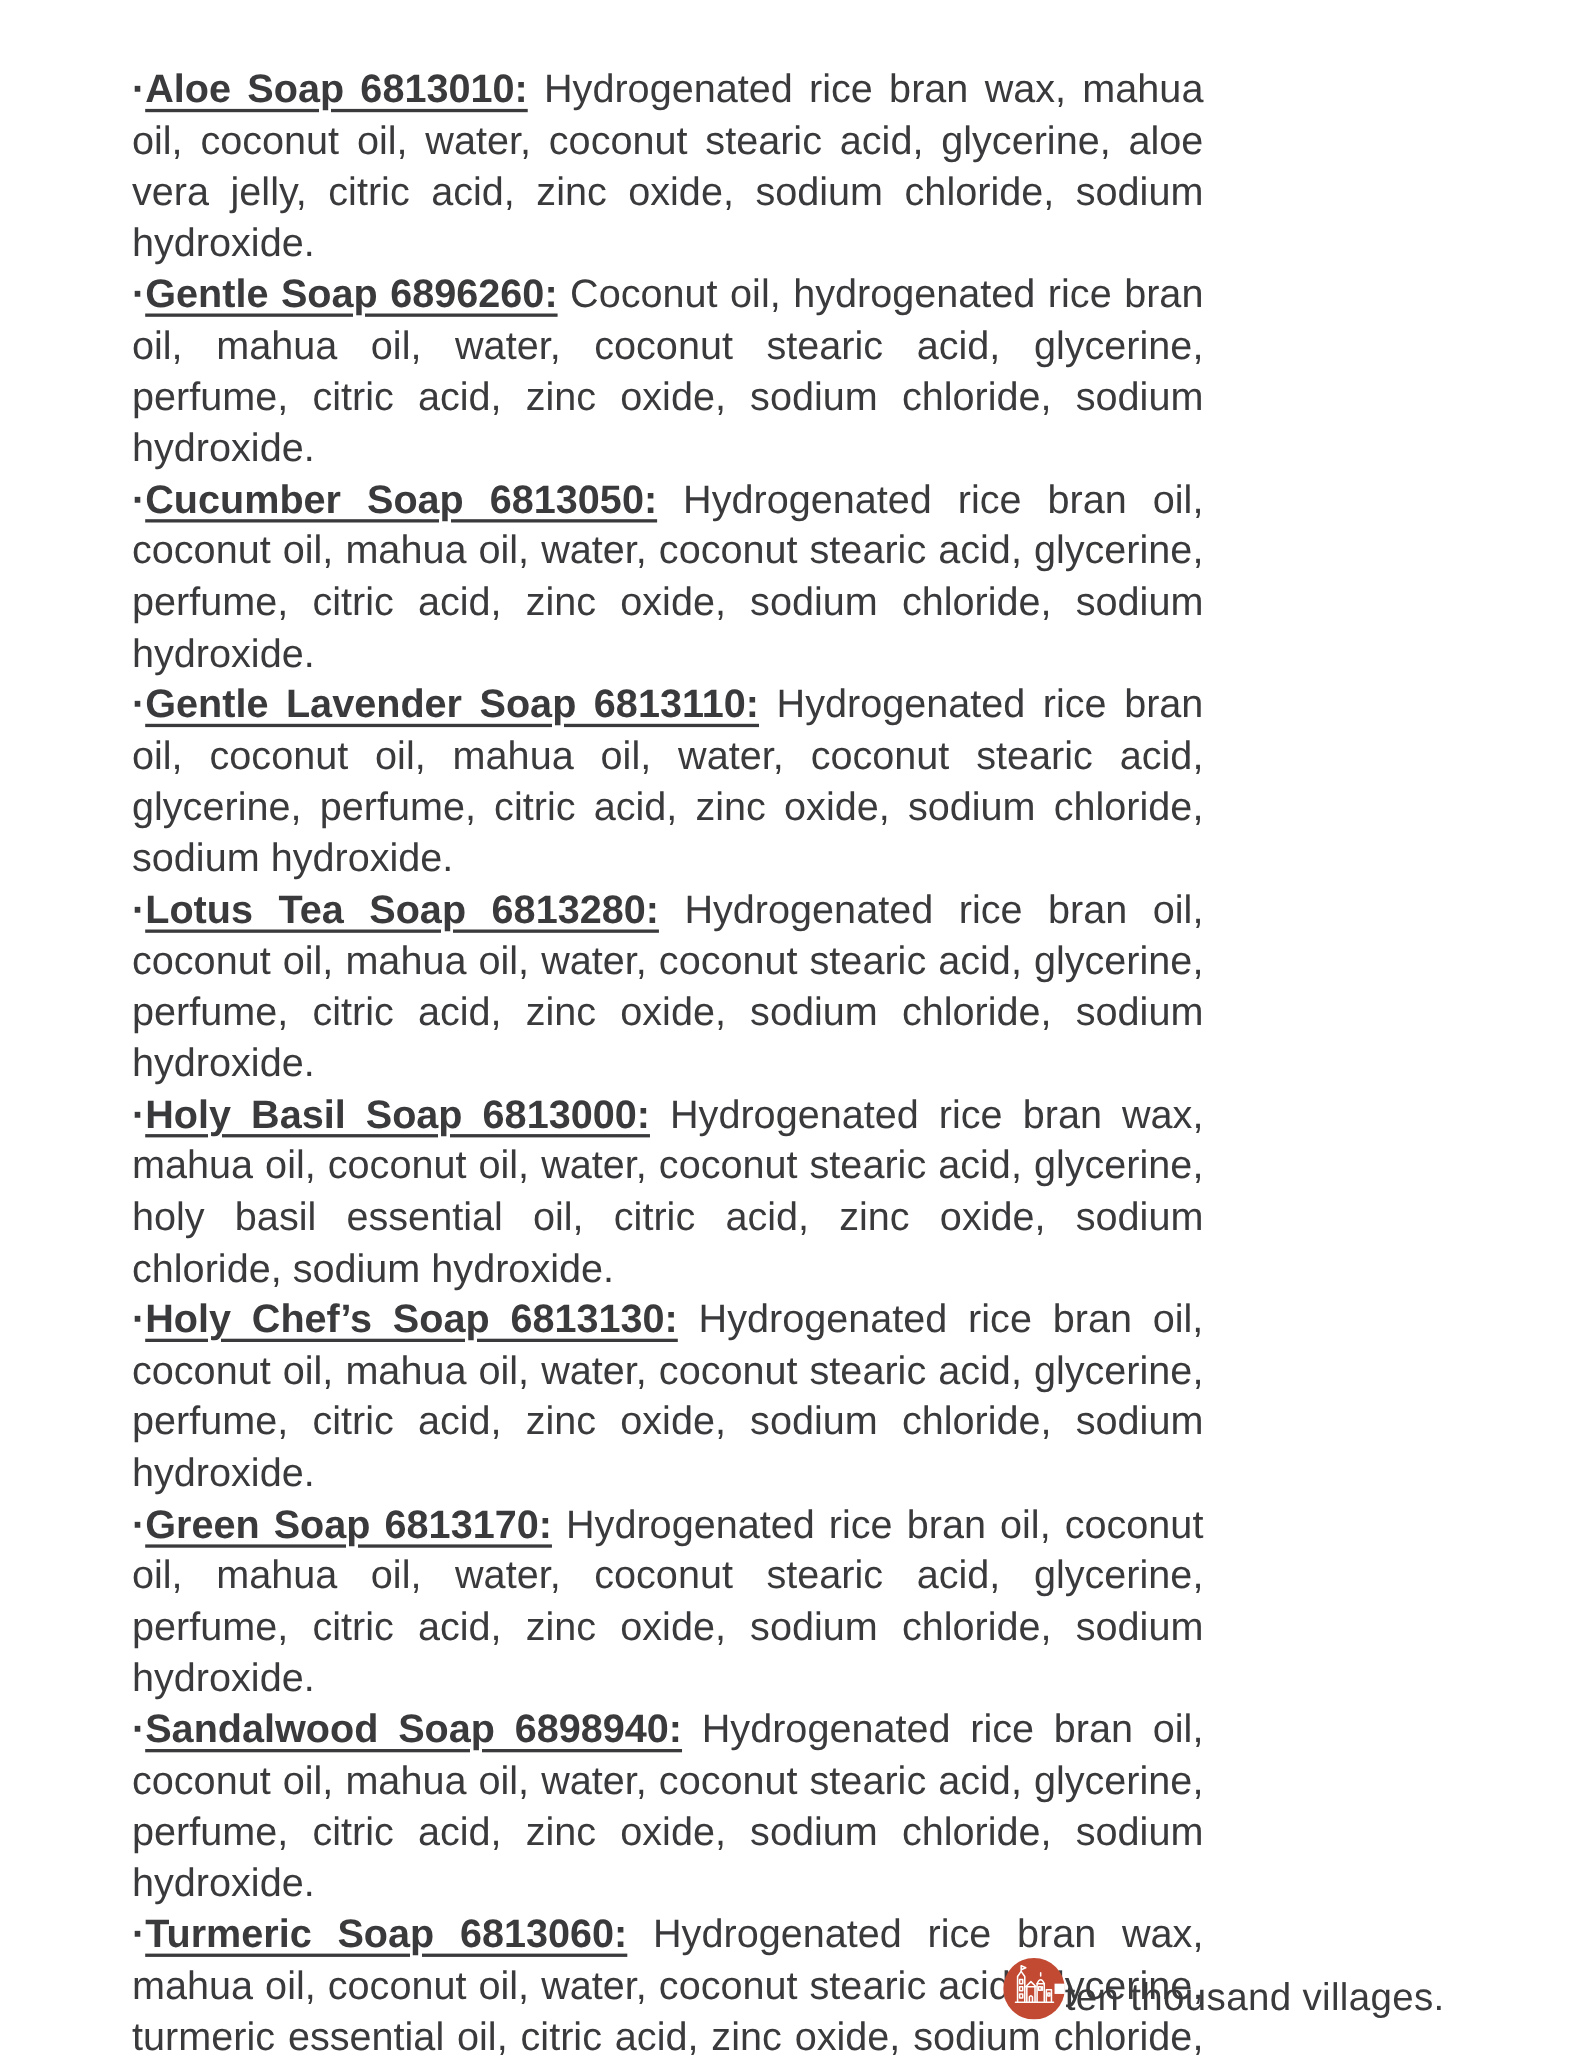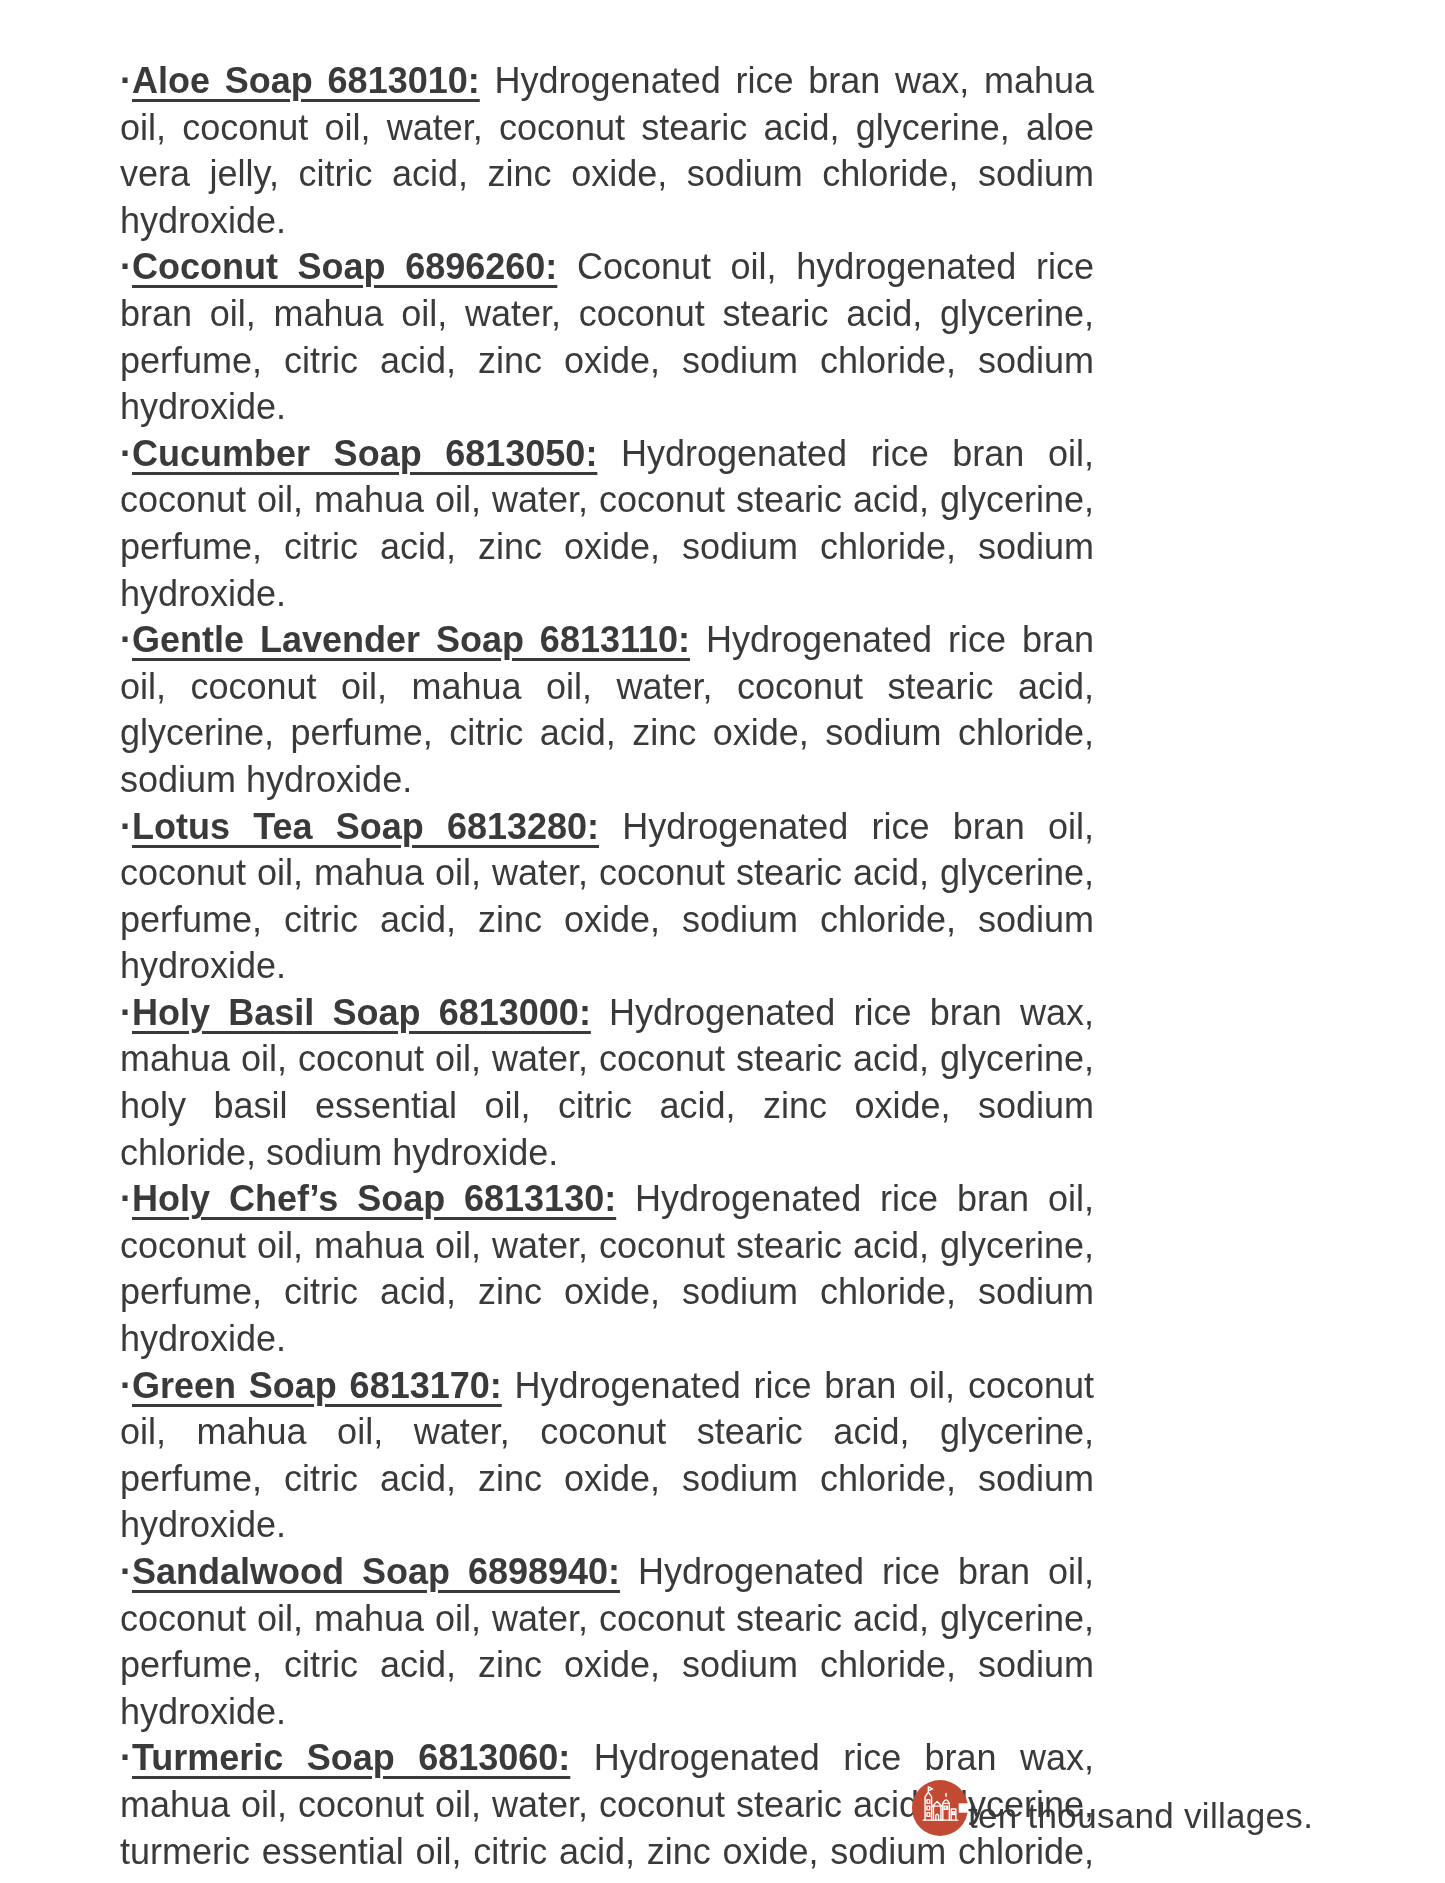--- a/index.html
+++ b/index.html
@@ -51,21 +51,21 @@
 </style>
 </head>
 <body>
 
 <div class="page">
 
   <div class="content">
 
       <p class="entry"><span class="bullet">·</span><span class="heading">Aloe Soap 6813010:</span> <span class="ingredients">Hydrogenated rice bran wax, mahua oil, coconut oil, water, coconut stearic acid, glycerine, aloe vera jelly, citric acid, zinc oxide, sodium chloride, sodium hydroxide.</span></p>
 
-      <p class="entry"><span class="bullet">·</span><span class="heading">Coconut Soap 6896260:</span> <span class="ingredients">Coconut oil, hydrogenated rice bran oil, mahua oil, water, coconut stearic acid, glycerine, perfume, citric acid, zinc oxide, sodium chloride, sodium hydroxide.</span></p>
+      <p class="entry"><span class="bullet">·</span><span class="heading">Gentle Soap 6896260:</span> <span class="ingredients">Coconut oil, hydrogenated rice bran oil, mahua oil, water, coconut stearic acid, glycerine, perfume, citric acid, zinc oxide, sodium chloride, sodium hydroxide.</span></p>
 
       <p class="entry"><span class="bullet">·</span><span class="heading">Cucumber Soap 6813050:</span> <span class="ingredients">Hydrogenated rice bran oil, coconut oil, mahua oil, water, coconut stearic acid, glycerine, perfume, citric acid, zinc oxide, sodium chloride, sodium hydroxide.</span></p>
 
       <p class="entry"><span class="bullet">·</span><span class="heading">Gentle Lavender Soap 6813110:</span> <span class="ingredients">Hydrogenated rice bran oil, coconut oil, mahua oil, water, coconut stearic acid, glycerine, perfume, citric acid, zinc oxide, sodium chloride, sodium hydroxide.</span></p>
 
       <p class="entry"><span class="bullet">·</span><span class="heading">Lotus Tea Soap 6813280:</span> <span class="ingredients">Hydrogenated rice bran oil, coconut oil, mahua oil, water, coconut stearic acid, glycerine, perfume, citric acid, zinc oxide, sodium chloride, sodium hydroxide.</span></p>
 
       <p class="entry"><span class="bullet">·</span><span class="heading">Holy Basil Soap 6813000:</span> <span class="ingredients">Hydrogenated rice bran wax, mahua oil, coconut oil, water, coconut stearic acid, glycerine, holy basil essential oil, citric acid, zinc oxide, sodium chloride, sodium hydroxide.</span></p>
 
       <p class="entry"><span class="bullet">·</span><span class="heading">Holy Chef’s Soap 6813130:</span> <span class="ingredients">Hydrogenated rice bran oil, coconut oil, mahua oil, water, coconut stearic acid, glycerine, perfume, citric acid, zinc oxide, sodium chloride, sodium hydroxide.</span></p>

